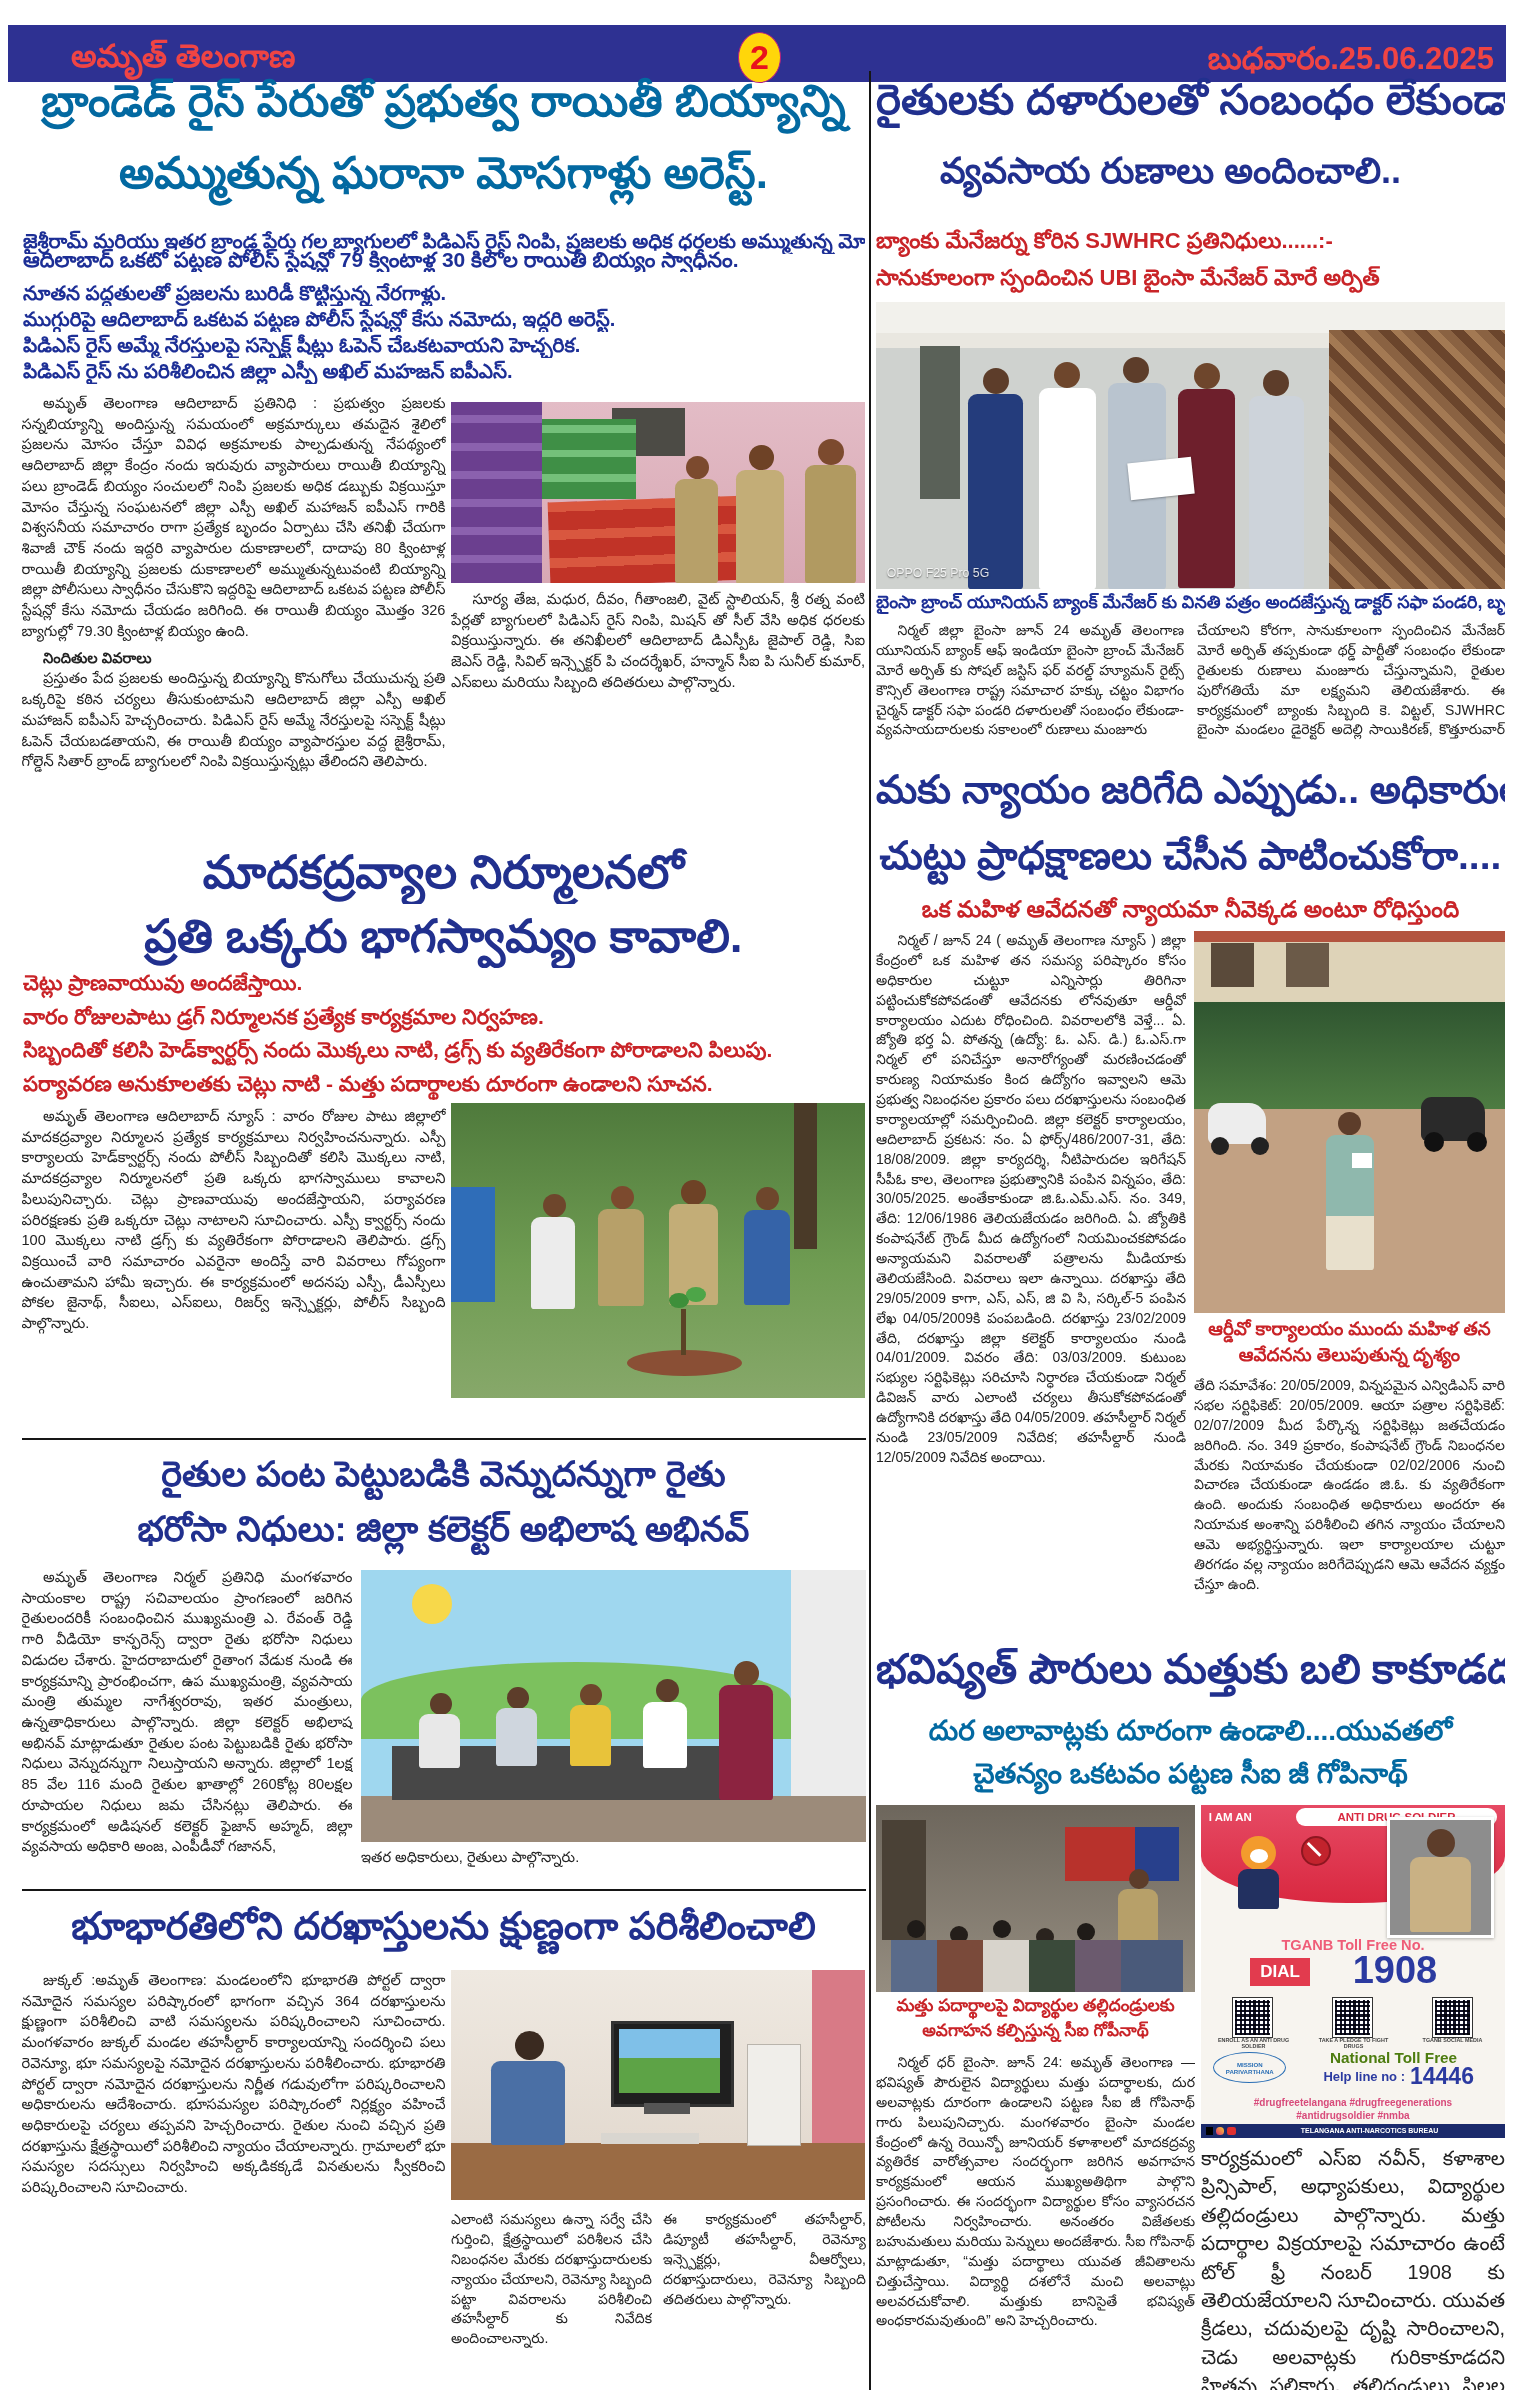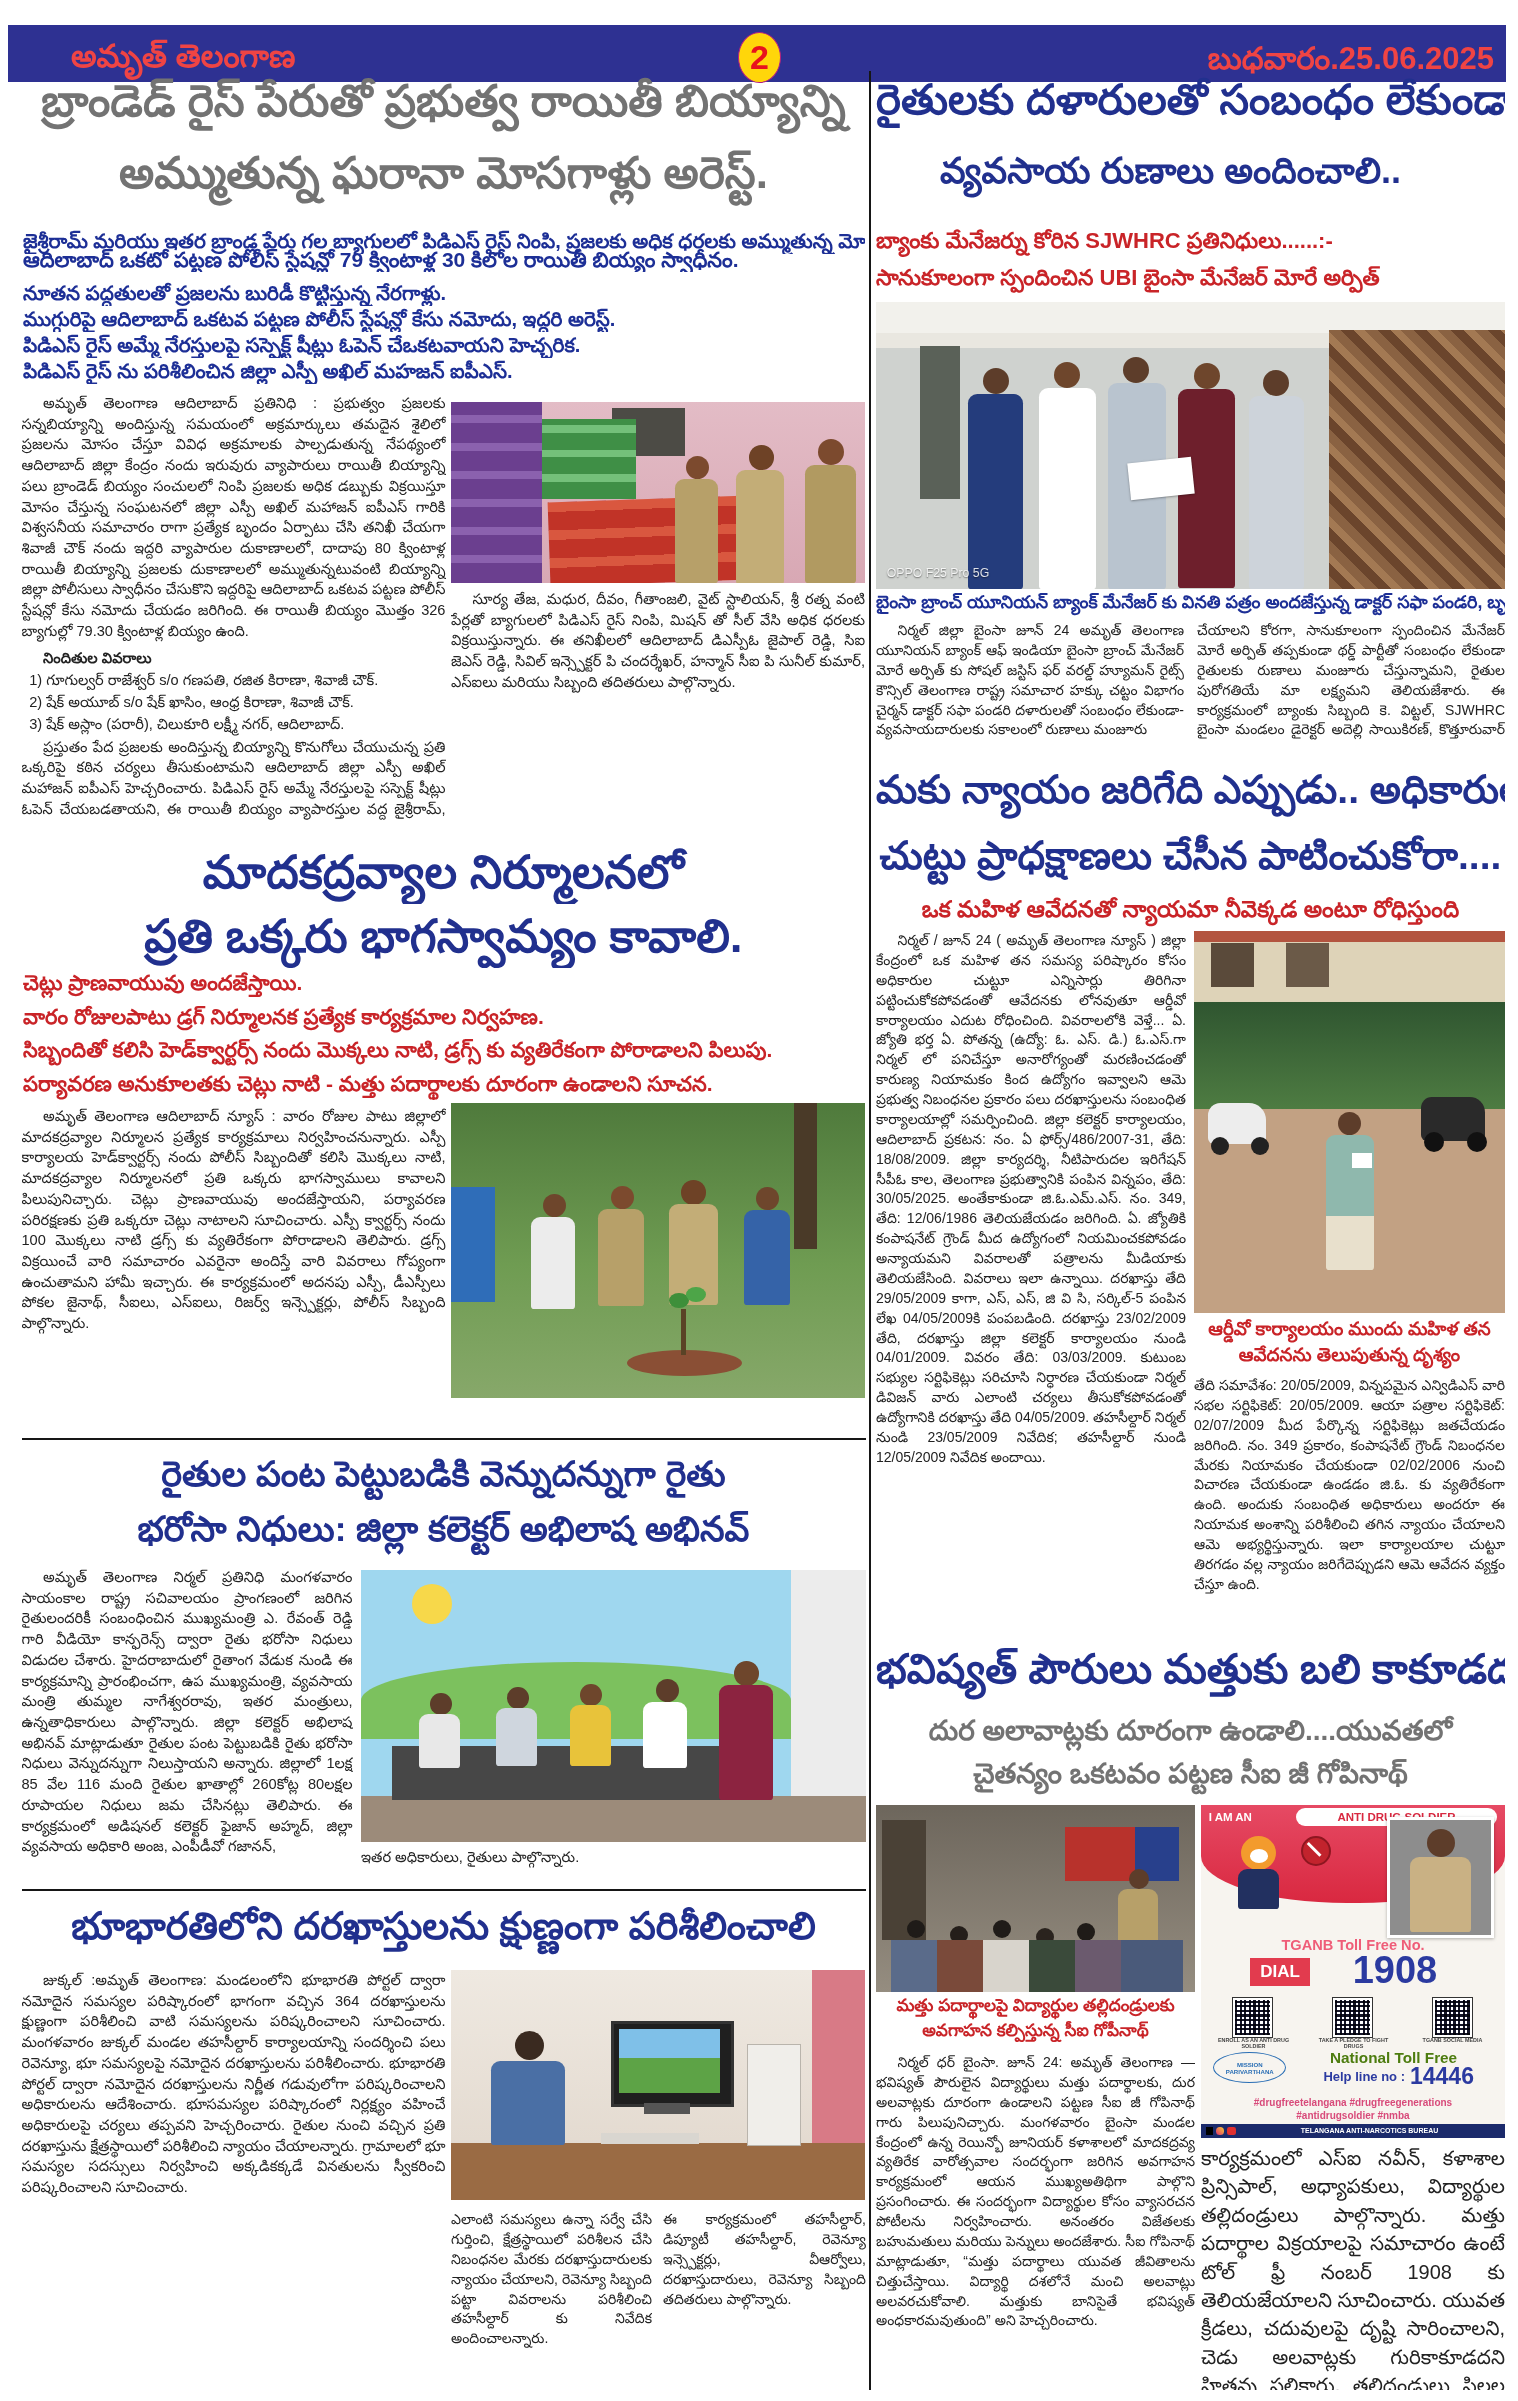--- a/index.html
+++ b/index.html
@@ -5,21 +5,21 @@
   html,body{margin:0;padding:0}
   body{
     width:1518px;height:2401px;position:relative;background:#ffffff;
     font-family:"Liberation Sans","DejaVu Sans",sans-serif;color:#1c1c1c;
   }
   .s{position:absolute}
   .h{position:absolute;border-radius:50%}
   .t{position:absolute;border-radius:9.2px 9.2px 3.1px 3.1px}
   .photo{position:absolute;overflow:hidden;background:#cfcfcf}
   .hl{position:absolute;font-weight:700;text-align:center;line-height:1.35;white-space:nowrap;overflow:hidden}
-  .hl-red{color:#737373}
+  .hl-red{color:#0369a1}
   .hl-blue{color:#21308e}
   .subline{position:absolute;font-weight:700;line-height:1.25;white-space:nowrap;overflow:hidden}
   .sub-blue{color:#1d2f96}
   .sub-red{color:#c92428}
   .body-text{position:absolute;font-size:14.6px;line-height:1.42;text-align:justify;overflow:hidden;color:#222}
   .body-text p{margin:0 0 6.1px 0;text-indent:21.5px}
   .caption{position:absolute;font-weight:700;text-align:center;overflow:hidden;white-space:nowrap}
   .rule{position:absolute;background:#161616}
   .mast-bar{position:absolute;background:#2e3192}
   .mast-text{position:absolute;color:#ef4444;font-weight:700}
@@ -51,25 +51,20 @@
 <div class="subline sub-blue" style="left:23px;top:229px;width:842px;height:24.6px;font-size:20px">జైశ్రీరామ్ మరియు ఇతర బ్రాండ్ల పేరు గల బ్యాగులలో పిడిఎస్ రైస్ నింపి, ప్రజలకు అధిక ధరలకు అమ్ముతున్న మోసగాళ్లు.</div>
 <div class="subline sub-blue" style="left:23px;top:247px;width:842px;height:24.6px;font-size:21px">ఆదిలాబాద్ ఒకటో పట్టణ పోలీస్ స్టేషన్లో 79 క్వింటాళ్ల 30 కిలోల రాయితీ బియ్యం స్వాధీనం.</div>
 <div class="subline sub-blue" style="left:23px;top:281px;width:842px;height:24.6px;font-size:20px">నూతన పద్ధతులతో ప్రజలను బురిడీ కొట్టిస్తున్న నేరగాళ్లు.</div>
 <div class="subline sub-blue" style="left:23px;top:307px;width:842px;height:24.6px;font-size:20px">ముగ్గురిపై ఆదిలాబాద్ ఒకటవ పట్టణ పోలీస్ స్టేషన్లో కేసు నమోదు, ఇద్దరి అరెస్ట్.</div>
 <div class="subline sub-blue" style="left:23px;top:333px;width:842px;height:24.6px;font-size:20px">పిడిఎస్ రైస్ అమ్మే నేరస్తులపై సస్పెక్ట్ షీట్లు ఓపెన్ చేఒకటవాయని హెచ్చరిక.</div>
 <div class="subline sub-blue" style="left:23px;top:359px;width:842px;height:24.6px;font-size:20px">పిడిఎస్ రైస్ ను పరిశీలించిన జిల్లా ఎస్పీ అఖిల్ మహజన్ ఐపీఎస్.</div>
 
 <div class="body-text" style="left:21.5px;top:393px;width:424px;height:427px">
   <p>అమృత్ తెలంగాణ ఆదిలాబాద్ ప్రతినిధి : ప్రభుత్వం ప్రజలకు సన్నబియ్యాన్ని అందిస్తున్న సమయంలో అక్రమార్కులు తమదైన శైలిలో ప్రజలను మోసం చేస్తూ వివిధ అక్రమాలకు పాల్పడుతున్న నేపథ్యంలో ఆదిలాబాద్ జిల్లా కేంద్రం నందు ఇరువురు వ్యాపారులు రాయితీ బియ్యాన్ని పలు బ్రాండెడ్ బియ్యం సంచులలో నింపి ప్రజలకు అధిక డబ్బుకు విక్రయిస్తూ మోసం చేస్తున్న సంఘటనలో జిల్లా ఎస్పీ అఖిల్ మహాజన్ ఐపీఎస్ గారికి విశ్వసనీయ సమాచారం రాగా ప్రత్యేక బృందం ఏర్పాటు చేసి తనిఖీ చేయగా శివాజీ చౌక్ నందు ఇద్దరి వ్యాపారుల దుకాణాలలో, దాదాపు 80 క్వింటాళ్ల రాయితీ బియ్యాన్ని ప్రజలకు దుకాణాలలో అమ్ముతున్నటువంటి బియ్యాన్ని జిల్లా పోలీసులు స్వాధీనం చేసుకొని ఇద్దరిపై ఆదిలాబాద్ ఒకటవ పట్టణ పోలీస్ స్టేషన్లో కేసు నమోదు చేయడం జరిగింది. ఈ రాయితీ బియ్యం మొత్తం 326 బ్యాగుల్లో 79.30 క్వింటాళ్ల బియ్యం ఉంది.</p>
   <div style="font-weight:700;text-indent:21.5px">నిందితుల వివరాలు</div>
-  <div class="accused-list">
-    <div>1) గూగుల్వర్ రాజేశ్వర్ s/o గణపతి, రజిత కిరాణా, శివాజీ చౌక్.</div>
-    <div>2) షేక్ అయూబ్ s/o షేక్ ఖాసిం, ఆంధ్ర కిరాణా, శివాజీ చౌక్.</div>
-    <div>3) షేక్ అస్లాం (పరారీ), చిలుకూరి లక్ష్మీ నగర్, ఆదిలాబాద్.</div>
-  </div>
   <p>ప్రస్తుతం పేద ప్రజలకు అందిస్తున్న బియ్యాన్ని కొనుగోలు చేయుచున్న ప్రతి ఒక్కరిపై కఠిన చర్యలు తీసుకుంటామని ఆదిలాబాద్ జిల్లా ఎస్పీ అఖిల్ మహాజన్ ఐపీఎస్ హెచ్చరించారు. పిడిఎస్ రైస్ అమ్మే నేరస్తులపై సస్పెక్ట్ షీట్లు ఓపెన్ చేయబడతాయని, ఈ రాయితీ బియ్యం వ్యాపారస్తుల వద్ద జైశ్రీరామ్, గోల్డెన్ సితార్ బ్రాండ్ బ్యాగులలో నింపి విక్రయిస్తున్నట్లు తేలిందని తెలిపారు.</p>
 </div>
 
 <div class="photo" style="left:451px;top:402px;width:414px;height:181px;background:linear-gradient(180deg,#e3bcc6,#d8a8b4)">
   <div class="s" style="left:161px;top:6.1px;width:73px;height:48px;background:#4c4b45"></div>
   <div class="s" style="left:0;top:0;width:91px;height:181px;background:repeating-linear-gradient(0deg,#6b3f8f 0 20px,#8b61ae 20px 28px)"></div>
   <div class="s" style="left:91px;top:17px;width:94px;height:80px;background:repeating-linear-gradient(0deg,#3f8f46 0 17px,#74c07a 17px 24.6px)"></div>
   <div class="s" style="left:98px;top:97px;width:201px;height:84px;background:repeating-linear-gradient(0deg,#c13327 0 18.4px,#d9573f 18.4px 28px);transform:rotate(-2deg)"></div>
   <div class="h" style="left:235px;top:54px;width:23px;height:23px;background:#7c4a2e"></div>
   <div class="t" style="left:224px;top:77px;width:43px;height:104px;background:#b7a069"></div>

